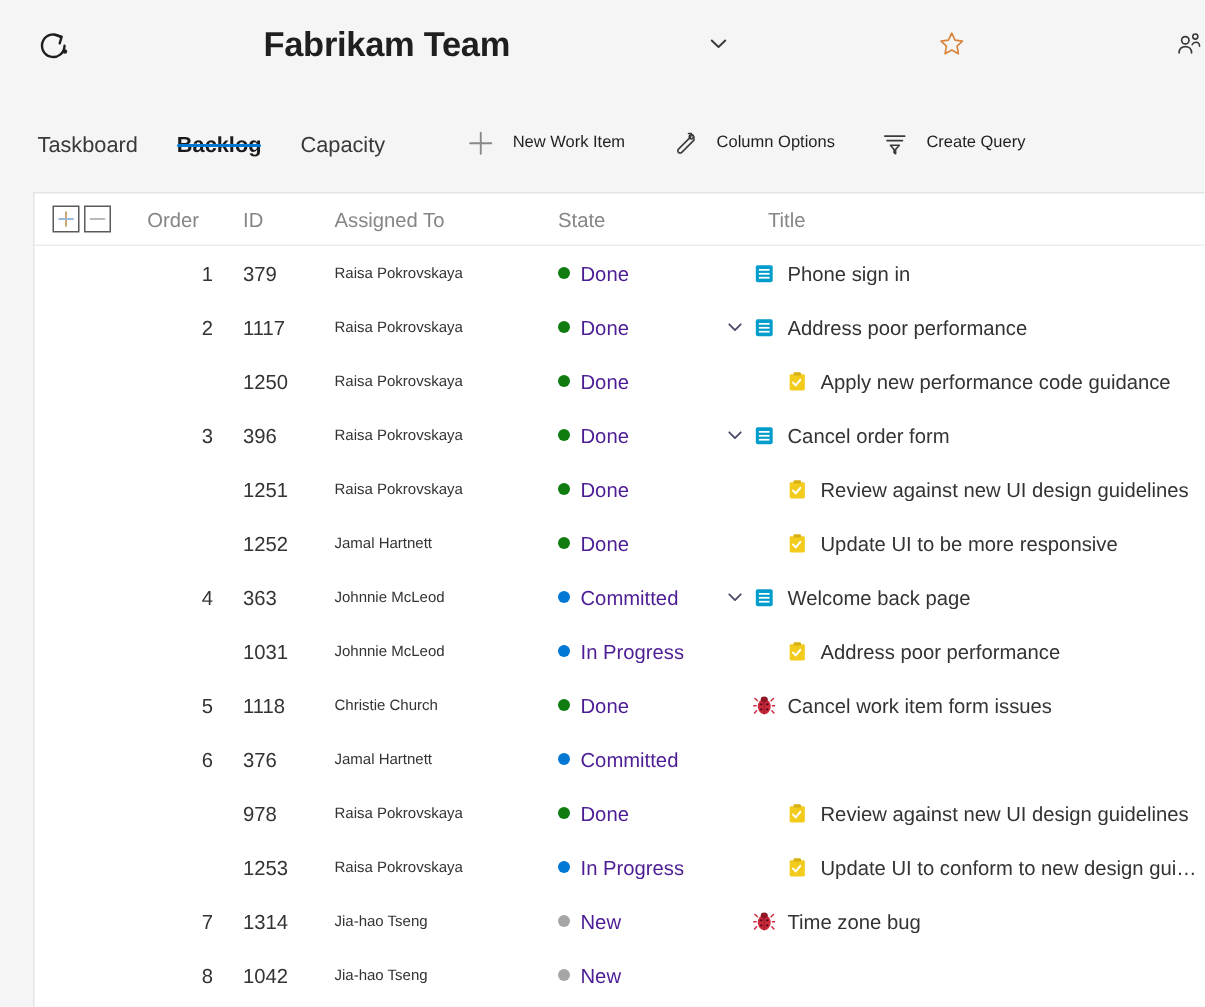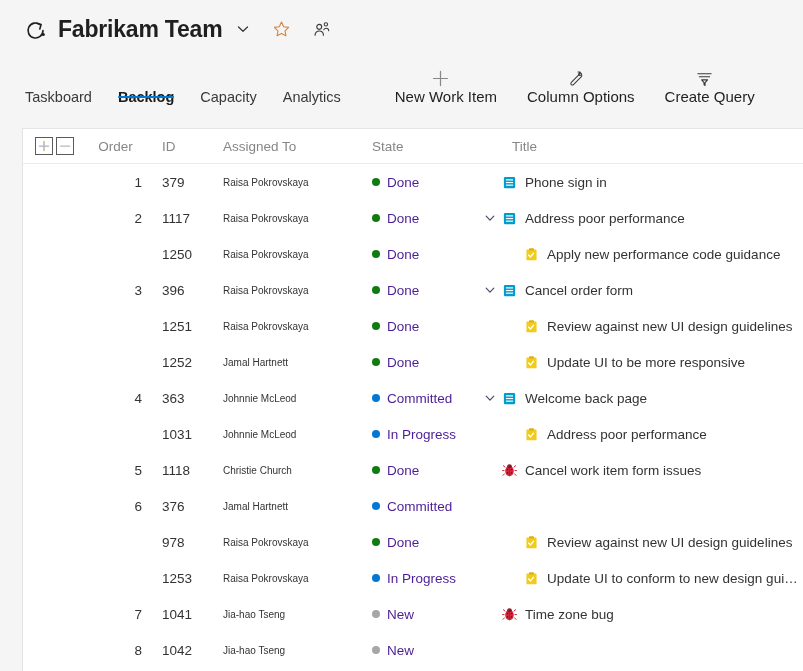--- a/index.html
+++ b/index.html
@@ -14,20 +14,21 @@
     overflow: hidden;
   }
 
   
   .page-header {
     height: 58px;
     display: flex;
     align-items: center;
     padding: 0 0 0 22px;
     background: #f5f5f5;
+    justify-content: space-between;
   }
   .team-icon {
     width: 26px; height: 26px;
     display: flex; align-items: center; justify-content: center;
     margin-right: 10px;
     flex: 0 0 auto;
   }
   .team-title {
     font-size: 23px;
     font-weight: 600;
@@ -84,25 +85,24 @@
   .tb-sep {
     width: 1px;
     background: #d6d6d6;
     margin: 10px 16px 12px 16px;
   }
   .tb-cmd {
     display: flex;
     align-items: center;
     padding: 0 8px;
     margin-right: 14px;
-    font-size: 15px;
+    font-size: 11px;
     color: #1f1f1f;
     white-space: nowrap;
     cursor: pointer;
-    flex-direction: column;
   }
   .tb-cmd .ic {
     width: 20px; height: 20px;
     margin-right: 11px;
     display: flex; align-items: center; justify-content: center;
     flex: 0 0 auto;
   }
 
   
   .grid-card {
@@ -242,23 +242,20 @@
 <div class="tabbar">
   <div class="tab">
     <span>Taskboard</span>
   </div>
   <div class="tab active">
     <span>Backlog</span>
   </div>
   <div class="tab">
     <span>Capacity</span>
   </div>
-  <div class="tab">
-    <span>Analytics</span>
-  </div>
 
   <div class="tb-sep"></div>
 
   <div class="tb-cmd">
     <span class="ic">
       <svg width="19" height="19" viewBox="0 0 20 20">
         <path d="M10 2.6v14.8M2.6 10h14.8" stroke="#8a8886" stroke-width="1.3" stroke-linecap="round"></path>
       </svg>
     </span>
     <span>New Work Item</span>
@@ -576,21 +573,21 @@
               <rect x="5.4" y="1.2" width="5.2" height="2.4" rx="0.7" fill="#d7b013"></rect>
               <path d="M5 8.6l1.9 2 3.3-4" stroke="#ffffff" stroke-width="1.45" fill="none" stroke-linecap="round" stroke-linejoin="round"></path>
             </svg>
           </span>
           <span class="title-text">Update UI to conform to new design guidelines</span>
         </div>
       </div>
       <div class="row">
         <div class="c c-pad"></div>
         <div class="c c-order">7</div>
-        <div class="c c-id">1041</div>
+        <div class="c c-id">1314</div>
         <div class="c c-assigned">Jia-hao Tseng</div>
         <div class="c c-state">
           <span class="dot" style="background:#a6a6a6"></span>
           <span>New</span>
         </div>
         <div class="c-title">
           <span class="chev-slot"></span>
           <span class="title-indent" style="width:0px"></span>
           <span class="wi-icon">
             <svg width="15" height="15" viewBox="0 0 16 16">

